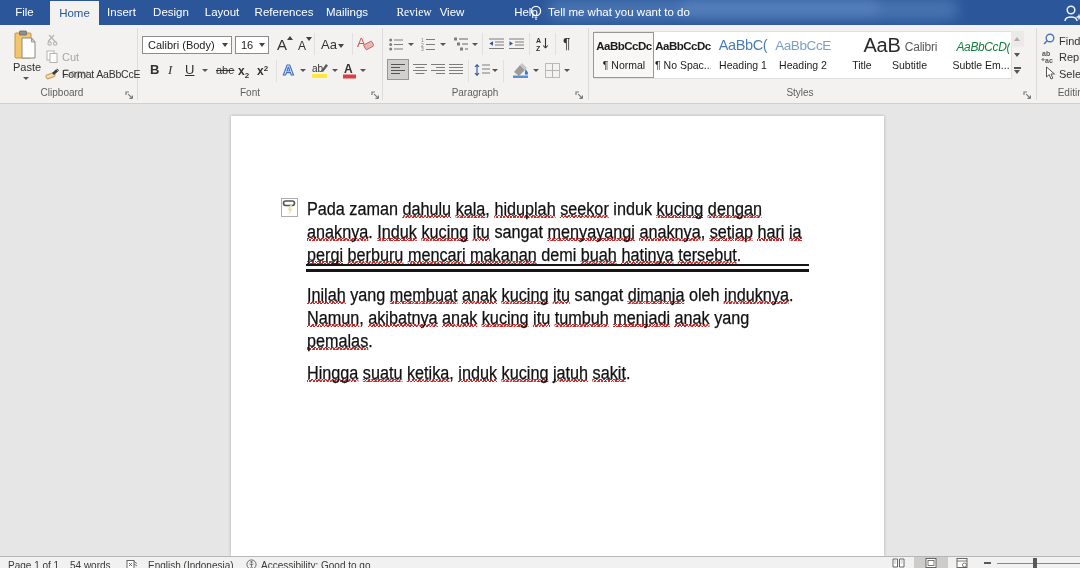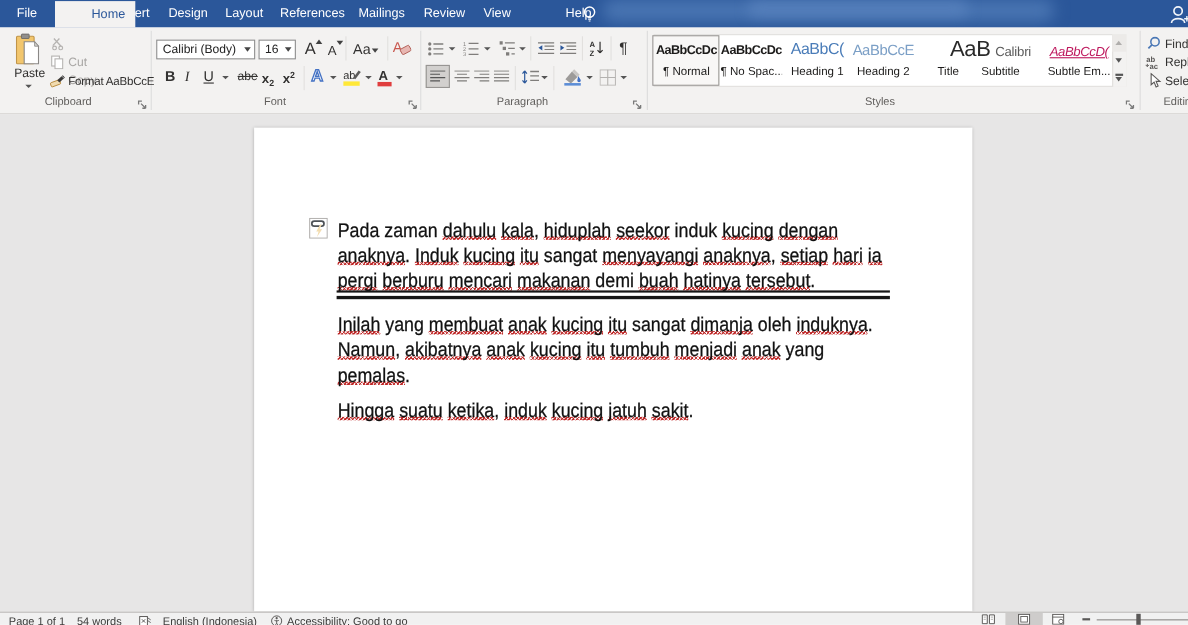--- a/index.html
+++ b/index.html
@@ -3,21 +3,21 @@
 <meta charset="utf-8">
 <style>
   html,body{margin:0;padding:0;width:1080px;height:568px;overflow:hidden;
     font-family:"Liberation Sans",sans-serif;-webkit-font-smoothing:antialiased;}
   .abs{position:absolute;}
   
   #titlebar{left:0;top:0;width:1080px;height:25px;background:#2b579a;}
   .blur1{left:548px;top:0;width:410px;height:19px;background:#4a76b3;filter:blur(7px);border-radius:8px;}
   .blur2{left:680px;top:2px;width:200px;height:12px;background:#5781bd;filter:blur(6px);border-radius:6px;}
   .tab{top:0;height:25px;line-height:25px;color:#fff;font-size:11.5px;text-align:center;}
-  #hometab{left:50px;top:1px;width:49px;height:24px;background:#f3f2f1;color:#2b579a;line-height:24px;font-size:11.5px;text-align:center;padding-left:24px;}
+  #hometab{left:50px;top:1px;width:49px;height:24px;background:#f3f2f1;color:#2b579a;line-height:24px;font-size:11.5px;text-align:center;}
   .tellme{color:#fff;font-size:11.5px;}
   
   #ribbon{left:0;top:25px;width:1080px;height:79px;background:#f3f2f1;border-bottom:1px solid #d2d0ce;box-sizing:border-box;}
   .vsep{width:1px;background:#dcdcdc;}
   .glabel{font-size:10px;color:#605e5c;text-align:center;}
   .btxt{font-size:11px;color:#323130;}
   .gtxt{font-size:11px;color:#a8a6a4;margin-top:16px;}
   .combo{background:#fff;border:1px solid #8d8d8d;box-sizing:border-box;font-size:11px;color:#222;}
   .cmbarrow{width:0;height:0;border-left:3.5px solid transparent;border-right:3.5px solid transparent;border-top:4px solid #444;}
   .chev{width:0;height:0;border-left:3px solid transparent;border-right:3px solid transparent;border-top:3.5px solid #555;}
@@ -35,27 +35,28 @@
 <body>
 <div class="abs" id="titlebar">
   <div class="abs blur1"></div>
   <div class="abs blur2"></div>
   <div class="abs tab" style="left:8px;width:33px;">File</div>
   <div class="abs tab" style="left:104px;width:35px;">Insert</div>
   <div class="abs tab" style="left:150px;width:42px;">Design</div>
   <div class="abs tab" style="left:201px;width:42px;">Layout</div>
   <div class="abs tab" style="left:254px;width:60px;">References</div>
   <div class="abs tab" style="left:322px;width:50px;">Mailings</div>
-  <div class="abs tab" style="left:382px;width:44px;">Review</div>
+  <div class="abs tab" style="left:392px;width:44px;font-family:Liberation Serif, serif;">Review</div>
   <div class="abs tab" style="left:436px;width:32px;">View</div>
   <div class="abs tab" style="left:478px;width:32px;margin-left:32px;">Help</div>
   <svg class="abs" style="left:529px;top:5px;" width="14" height="16" viewBox="0 0 14 16">
     <circle cx="7" cy="6" r="4.6" fill="none" stroke="#fff" stroke-width="1.3"></circle>
     <path d="M5.4 10.5 L8.6 10.5 M5.7 12.3 L8.3 12.3 M6.2 14.1 L7.8 14.1" stroke="#fff" stroke-width="1.1" fill="none"></path>
   </svg>
+  <div class="abs tellme" style="left:548px;top:0;height:25px;line-height:25px;">Tell me what you want to do</div>
   <svg class="abs" style="left:1062px;top:4px;" width="18" height="18" viewBox="0 0 18 18">
     <circle cx="9" cy="6" r="3.8" fill="none" stroke="#f0f4fa" stroke-width="1.5"></circle>
     <path d="M3 17 C3 11.5 15 11.5 15 17" fill="none" stroke="#f0f4fa" stroke-width="1.5"></path>
     <path d="M14.5 13 h5 M17 10.5 v5" stroke="#f0f4fa" stroke-width="1.3"></path>
   </svg>
 </div>
 <div class="abs" id="hometab">Home</div>
 
 <div class="abs" id="ribbon">
   <div class="abs vsep" style="left:137px;top:3px;height:72px;"></div>
@@ -222,21 +223,21 @@
   <div class="abs" style="left:655px;top:15px;width:56px;text-align:center;font-size:11.5px;font-weight:bold;color:#1c1b1a;letter-spacing:-0.5px;white-space:nowrap;overflow:hidden;">AaBbCcDc</div>
   <div class="abs" style="left:655px;top:34px;width:56px;text-align:center;font-size:10.5px;color:#1c1b1a;white-space:nowrap;overflow:hidden;">¶ No Spac...</div>
   <div class="abs" style="left:715px;top:12px;width:56px;text-align:center;font-size:14.5px;color:#4a7cb8;letter-spacing:-0.4px;white-space:nowrap;overflow:hidden;">AaBbC(</div>
   <div class="abs" style="left:715px;top:34px;width:56px;text-align:center;font-size:10.5px;color:#1c1b1a;white-space:nowrap;">Heading 1</div>
   <div class="abs" style="left:774px;top:13px;width:58px;text-align:center;font-size:13.5px;color:#7b9fc6;letter-spacing:-0.4px;white-space:nowrap;overflow:hidden;">AaBbCcE</div>
   <div class="abs" style="left:774px;top:34px;width:58px;text-align:center;font-size:10.5px;color:#1c1b1a;white-space:nowrap;">Heading 2</div>
   <div class="abs" style="left:854px;top:9px;width:56px;text-align:center;font-size:20px;color:#2a2a2a;letter-spacing:-0.3px;white-space:nowrap;overflow:hidden;">AaB</div>
   <div class="abs" style="left:834px;top:34px;width:56px;text-align:center;font-size:10.5px;color:#1c1b1a;white-space:nowrap;">Title</div>
   <div class="abs" style="left:892px;top:15px;width:58px;text-align:center;font-size:12px;color:#5a5a5a;letter-spacing:-0.2px;white-space:nowrap;overflow:hidden;">Calibri</div>
   <div class="abs" style="left:892px;top:34px;width:58px;text-align:left;font-size:10.5px;color:#1c1b1a;white-space:nowrap;">Subtitle</div>
-  <div class="abs" style="left:952px;top:15px;width:58px;text-align:center;font-size:12px;font-style:italic;color:#be185d;letter-spacing:-0.4px;white-space:nowrap;overflow:hidden;text-decoration:underline;">AaBbCcD(</div>
+  <div class="abs" style="left:952px;top:15px;width:58px;text-align:right;font-size:12px;font-style:italic;color:#15803d;letter-spacing:-0.4px;white-space:nowrap;overflow:hidden;">AaBbCcD(</div>
   <div class="abs" style="left:952px;top:34px;width:58px;text-align:center;font-size:10.5px;color:#1c1b1a;white-space:nowrap;overflow:hidden;">Subtle Em...</div>
   <div class="abs" style="left:1011px;top:6px;width:13px;height:48px;border-left:1px solid #e1dfdd;box-sizing:border-box;background:#f3f2f1;"></div>
   <div class="abs" style="left:1011px;top:6px;width:13px;height:16px;background:#eceae8;"></div>
   <div class="abs" style="left:1014px;top:12px;width:0;height:0;border-left:3.5px solid transparent;border-right:3.5px solid transparent;border-bottom:4px solid #b0aeac;"></div>
   <div class="abs" style="left:1014px;top:28px;width:0;height:0;border-left:3.5px solid transparent;border-right:3.5px solid transparent;border-top:4px solid #555;"></div>
   <div class="abs" style="left:1014px;top:42px;width:7px;height:1.5px;background:#555;"></div>
   <div class="abs" style="left:1014px;top:45px;width:0;height:0;border-left:3.5px solid transparent;border-right:3.5px solid transparent;border-top:4px solid #555;"></div>
   <div class="abs glabel" style="left:770px;top:62px;width:60px;">Styles</div>
   <svg class="ic" style="left:1023px;top:66px;" width="9" height="9" viewBox="0 0 9 9">
     <path d="M1 4 V1 H4" stroke="#7a7a7a" stroke-width="1.2" fill="none"></path>

